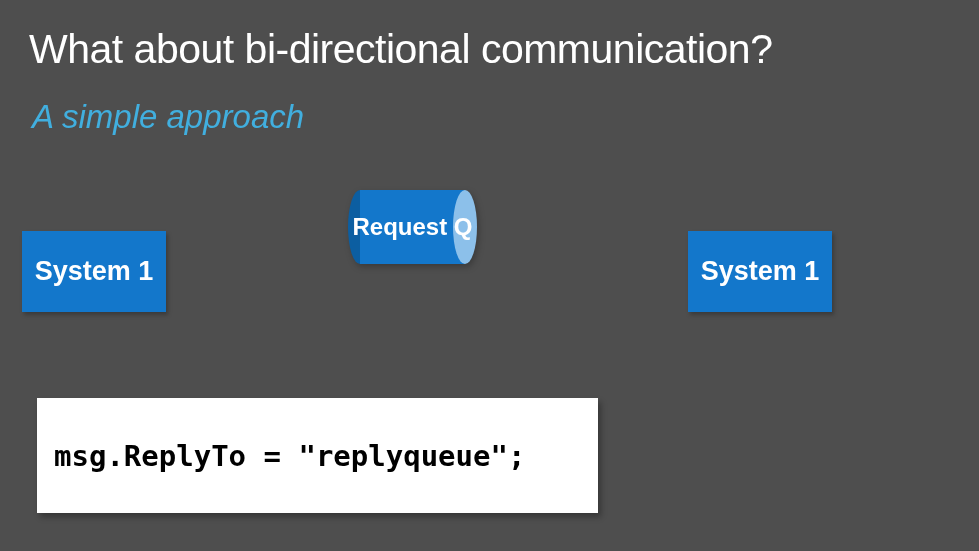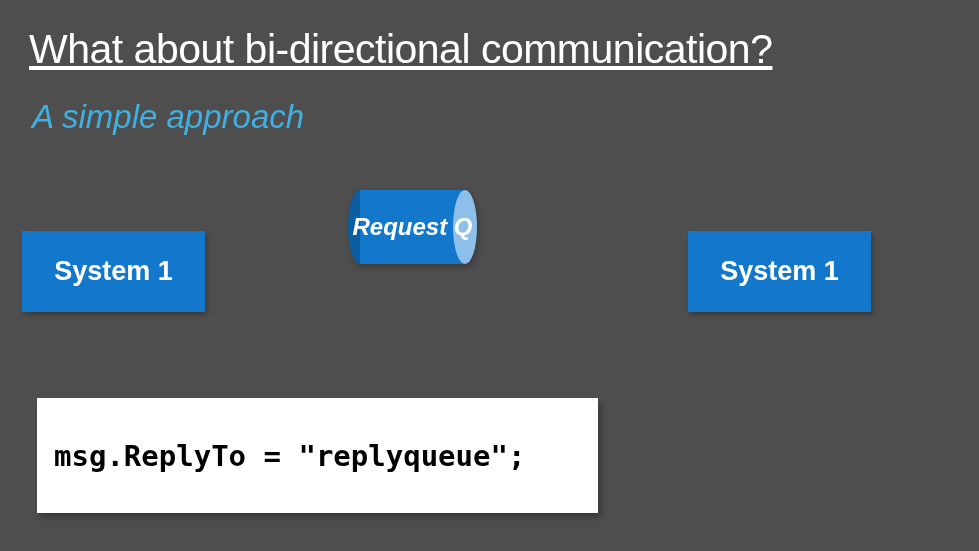--- a/index.html
+++ b/index.html
@@ -17,35 +17,34 @@
   }
   .title {
     position: absolute;
     left: 29px;
     top: 26px;
     font-size: 41px;
     font-weight: 300;
     letter-spacing: -0.5px;
     color: var(--title-color, #ffffff);
     white-space: nowrap;
-    text-decoration: underline;
   }
   .subtitle {
     position: absolute;
     left: 32px;
     top: 98px;
     font-size: 33px;
     font-weight: 300;
     color: var(--subtitle-color, #41afdf);
     white-space: nowrap;
     font-style: italic;
   }
   .system-box {
     position: absolute;
-    width: 183px;
+    width: 144px;
     height: 81px;
     background: var(--shape-blue, #1377cb);
     display: flex;
     align-items: center;
     justify-content: center;
     color: #ffffff;
     font-size: 27px;
     font-weight: 600;
     box-shadow: 2px 3px 4px rgba(0,0,0,0.25);
     text-align: right;
@@ -84,21 +83,20 @@
     position: absolute;
     inset: 0;
     display: flex;
     align-items: center;
     justify-content: center;
     color: #ffffff;
     font-size: 24px;
     font-weight: 600;
     white-space: nowrap;
     z-index: 2;
-    font-style: italic;
   }
   .code-panel {
     position: absolute;
     left: 37px;
     top: 398px;
     width: 561px;
     height: 115px;
     background: var(--code-bg, #ffffff);
     display: flex;
     align-items: center;

